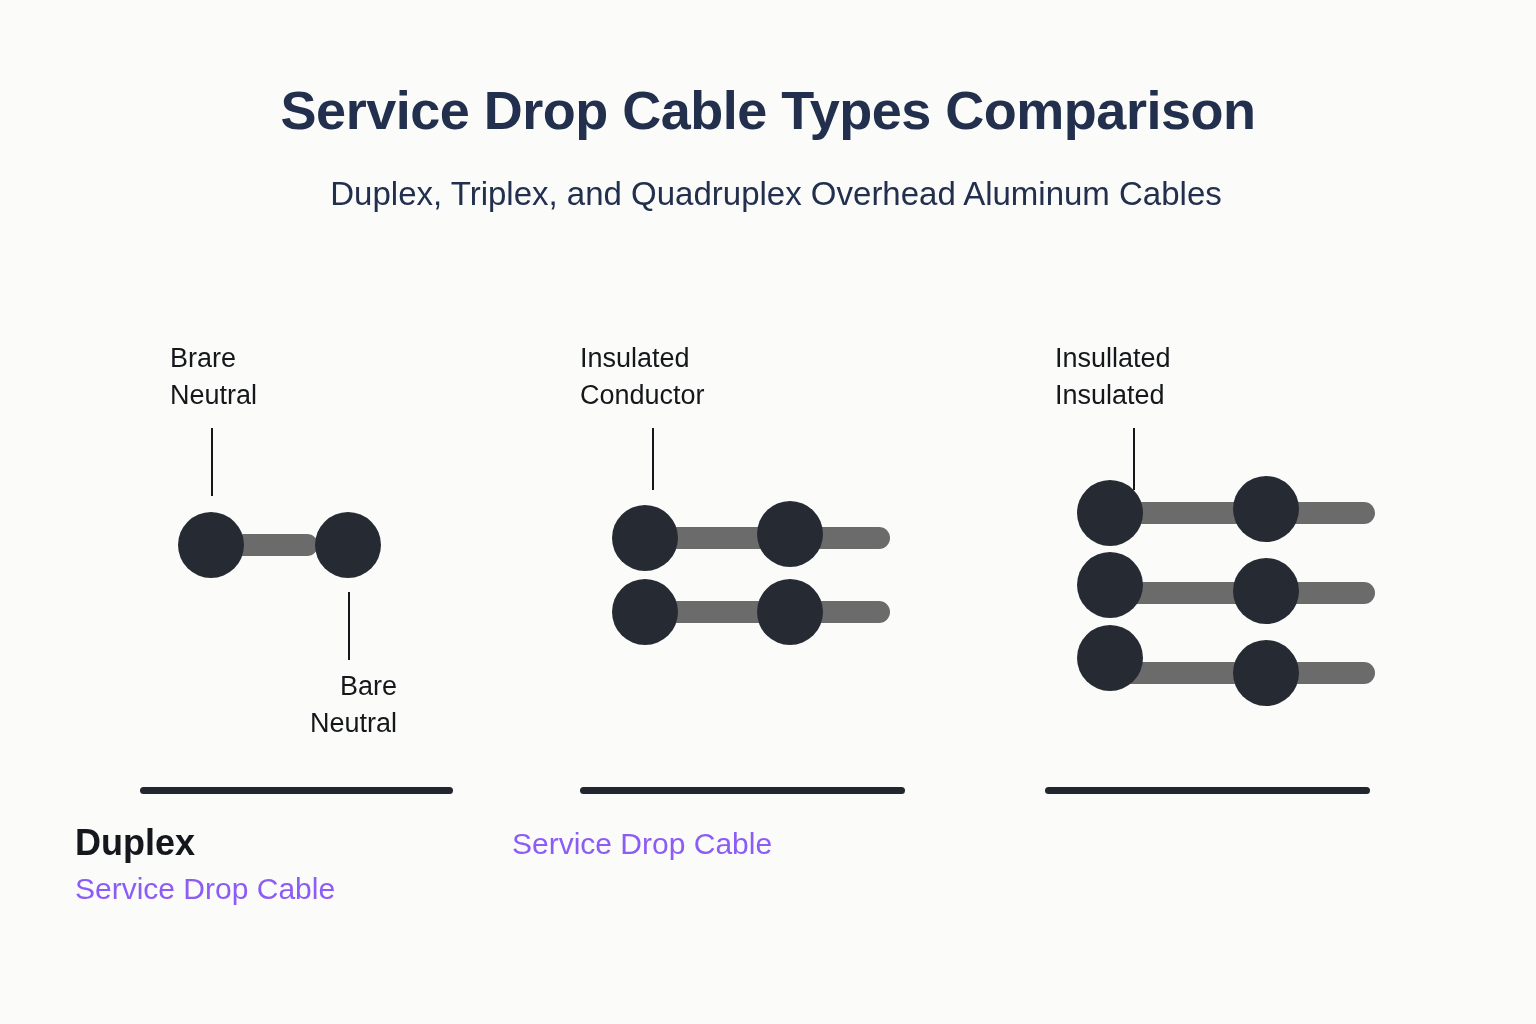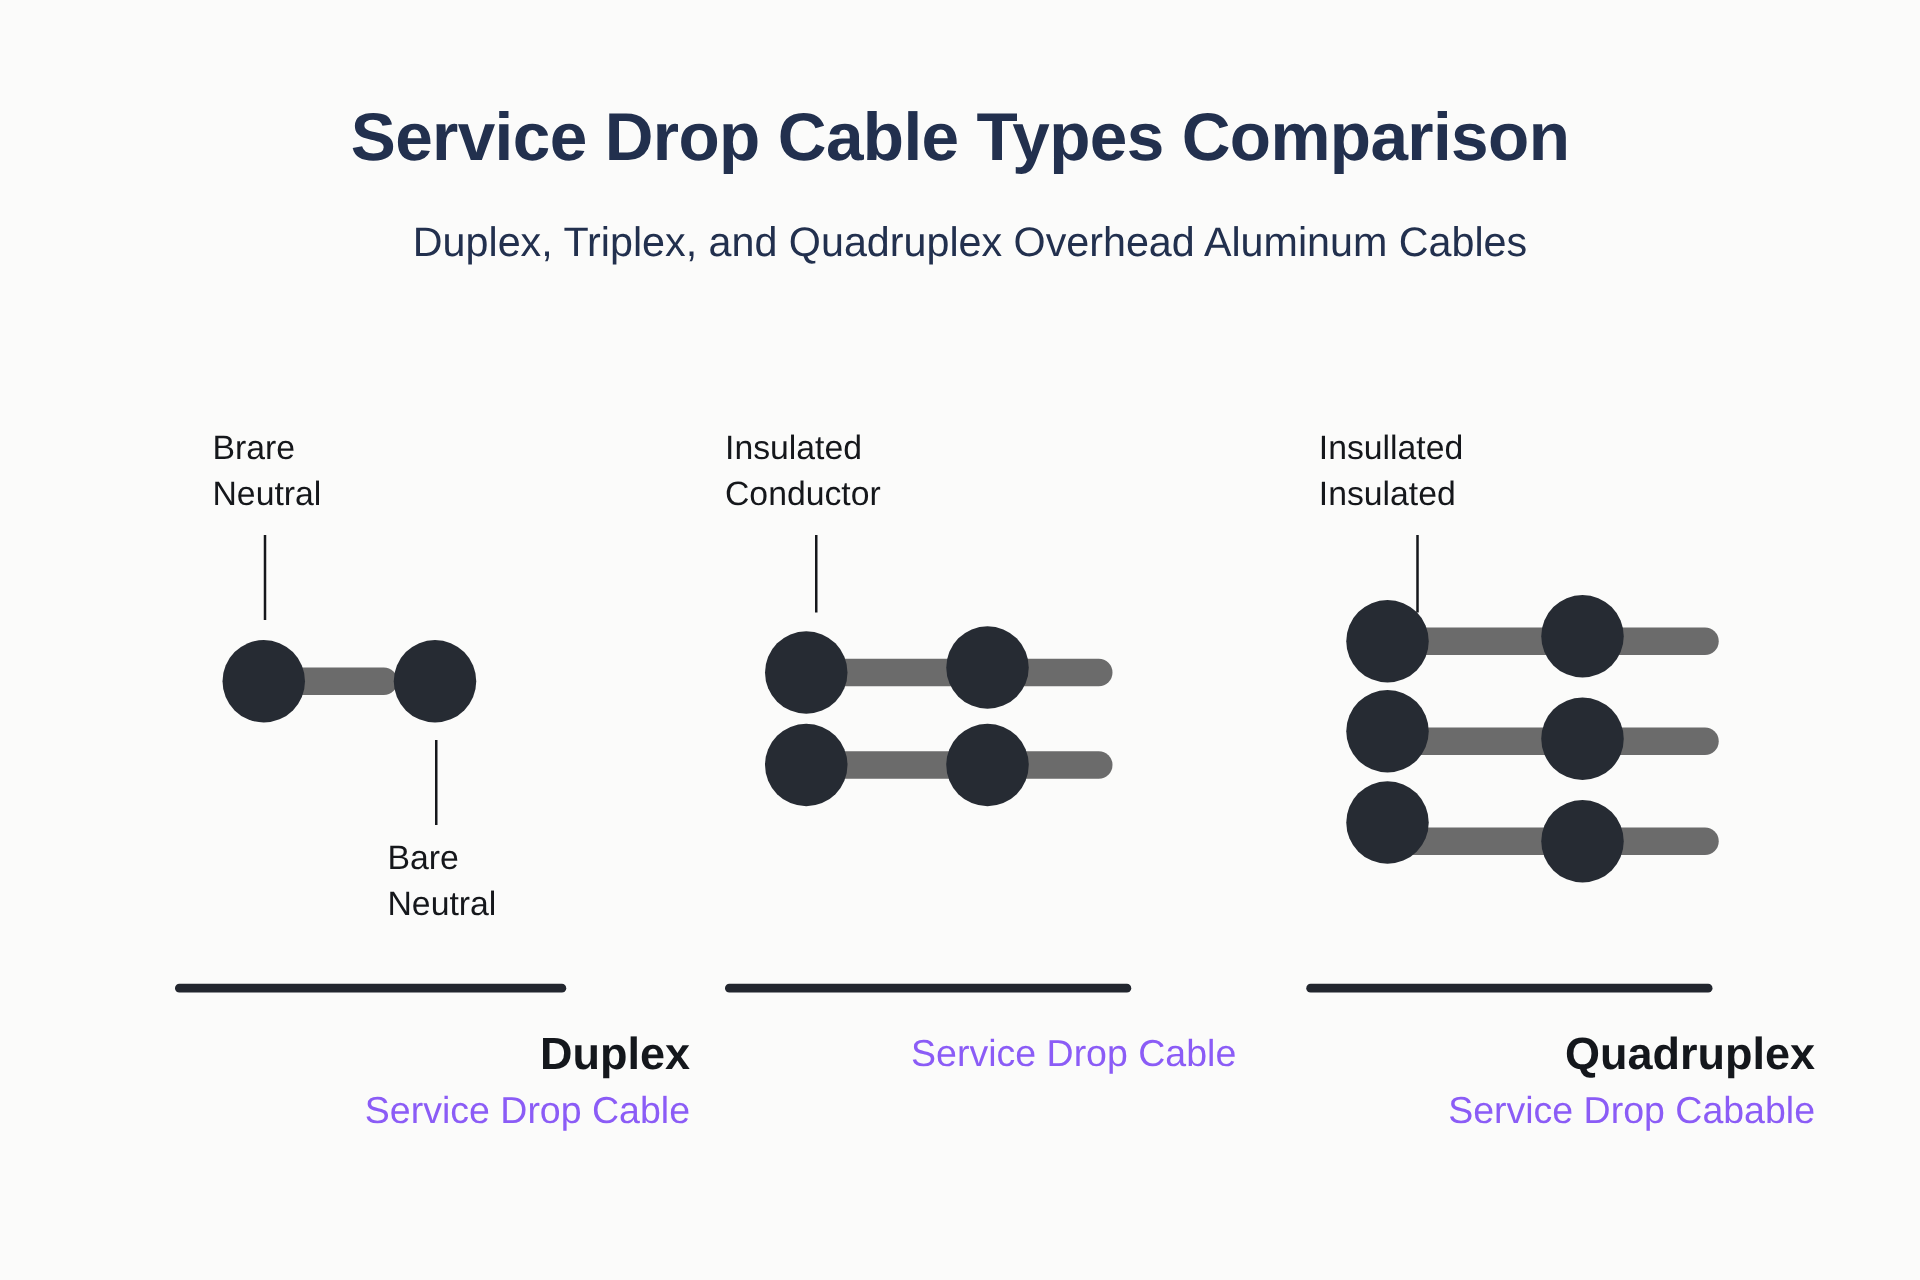--- a/index.html
+++ b/index.html
@@ -64,21 +64,21 @@
   
   .callout {
     position: absolute;
     font-size: 27px;
     color: #15171b;
     line-height: 1.38;
     white-space: pre-line;
   }
   .callout-duplex-top     { left: 95px;  top: 40px; }
   .callout-duplex-bottom  { left: 235px; top: 370s; }
-  .callout-duplex-bottom  { left: 235px; top: 368px; }
+  .callout-duplex-bottom  { left: 235px; top: 368px; text-align: right; }
   .callout-triplex-top    { left: 68px;  top: 40px; }
   .callout-quad-top       { left: 80px;  top: 40px; }
 
   
   .leader {
     position: absolute;
     width: 2px;
     background: #15171b;
   }
 
@@ -109,22 +109,22 @@
     position: absolute;
     height: 7px;
     background: #22262e;
     border-radius: 4px;
     top: 487px;
   }
   .caption {
     position: absolute;
     top: 520px;
     width: 460px;
-    left: 17px;
-    text-align: right;
+    left: 0;
+    text-align: left;
   }
   .caption-name {
     margin: 0;
     font-size: 36px;
     font-weight: bold;
     color: #14171c;
     line-height: 1.25;
   }
   .caption-sub {
     margin: 0;
@@ -206,19 +206,15 @@
       <div class="bar" style="left:120px; top:282px; width:280px;"></div>
       <div class="node" style="left:102px; top:252px;"></div>
       <div class="node" style="left:258px; top:258px;"></div>
 
       <div class="bar" style="left:120px; top:362px; width:280px;"></div>
       <div class="node" style="left:102px; top:325px;"></div>
       <div class="node" style="left:258px; top:340px;"></div>
     </div>
 
     <div class="rule" style="left:70px; width:325px;"></div>
-    <div class="caption">
-      <p class="caption-name">Quadruplex</p>
-      <p class="caption-sub">Service Drop Cabable</p>
-    </div>
   </div>
 
 </div>
 
 </body></html>

